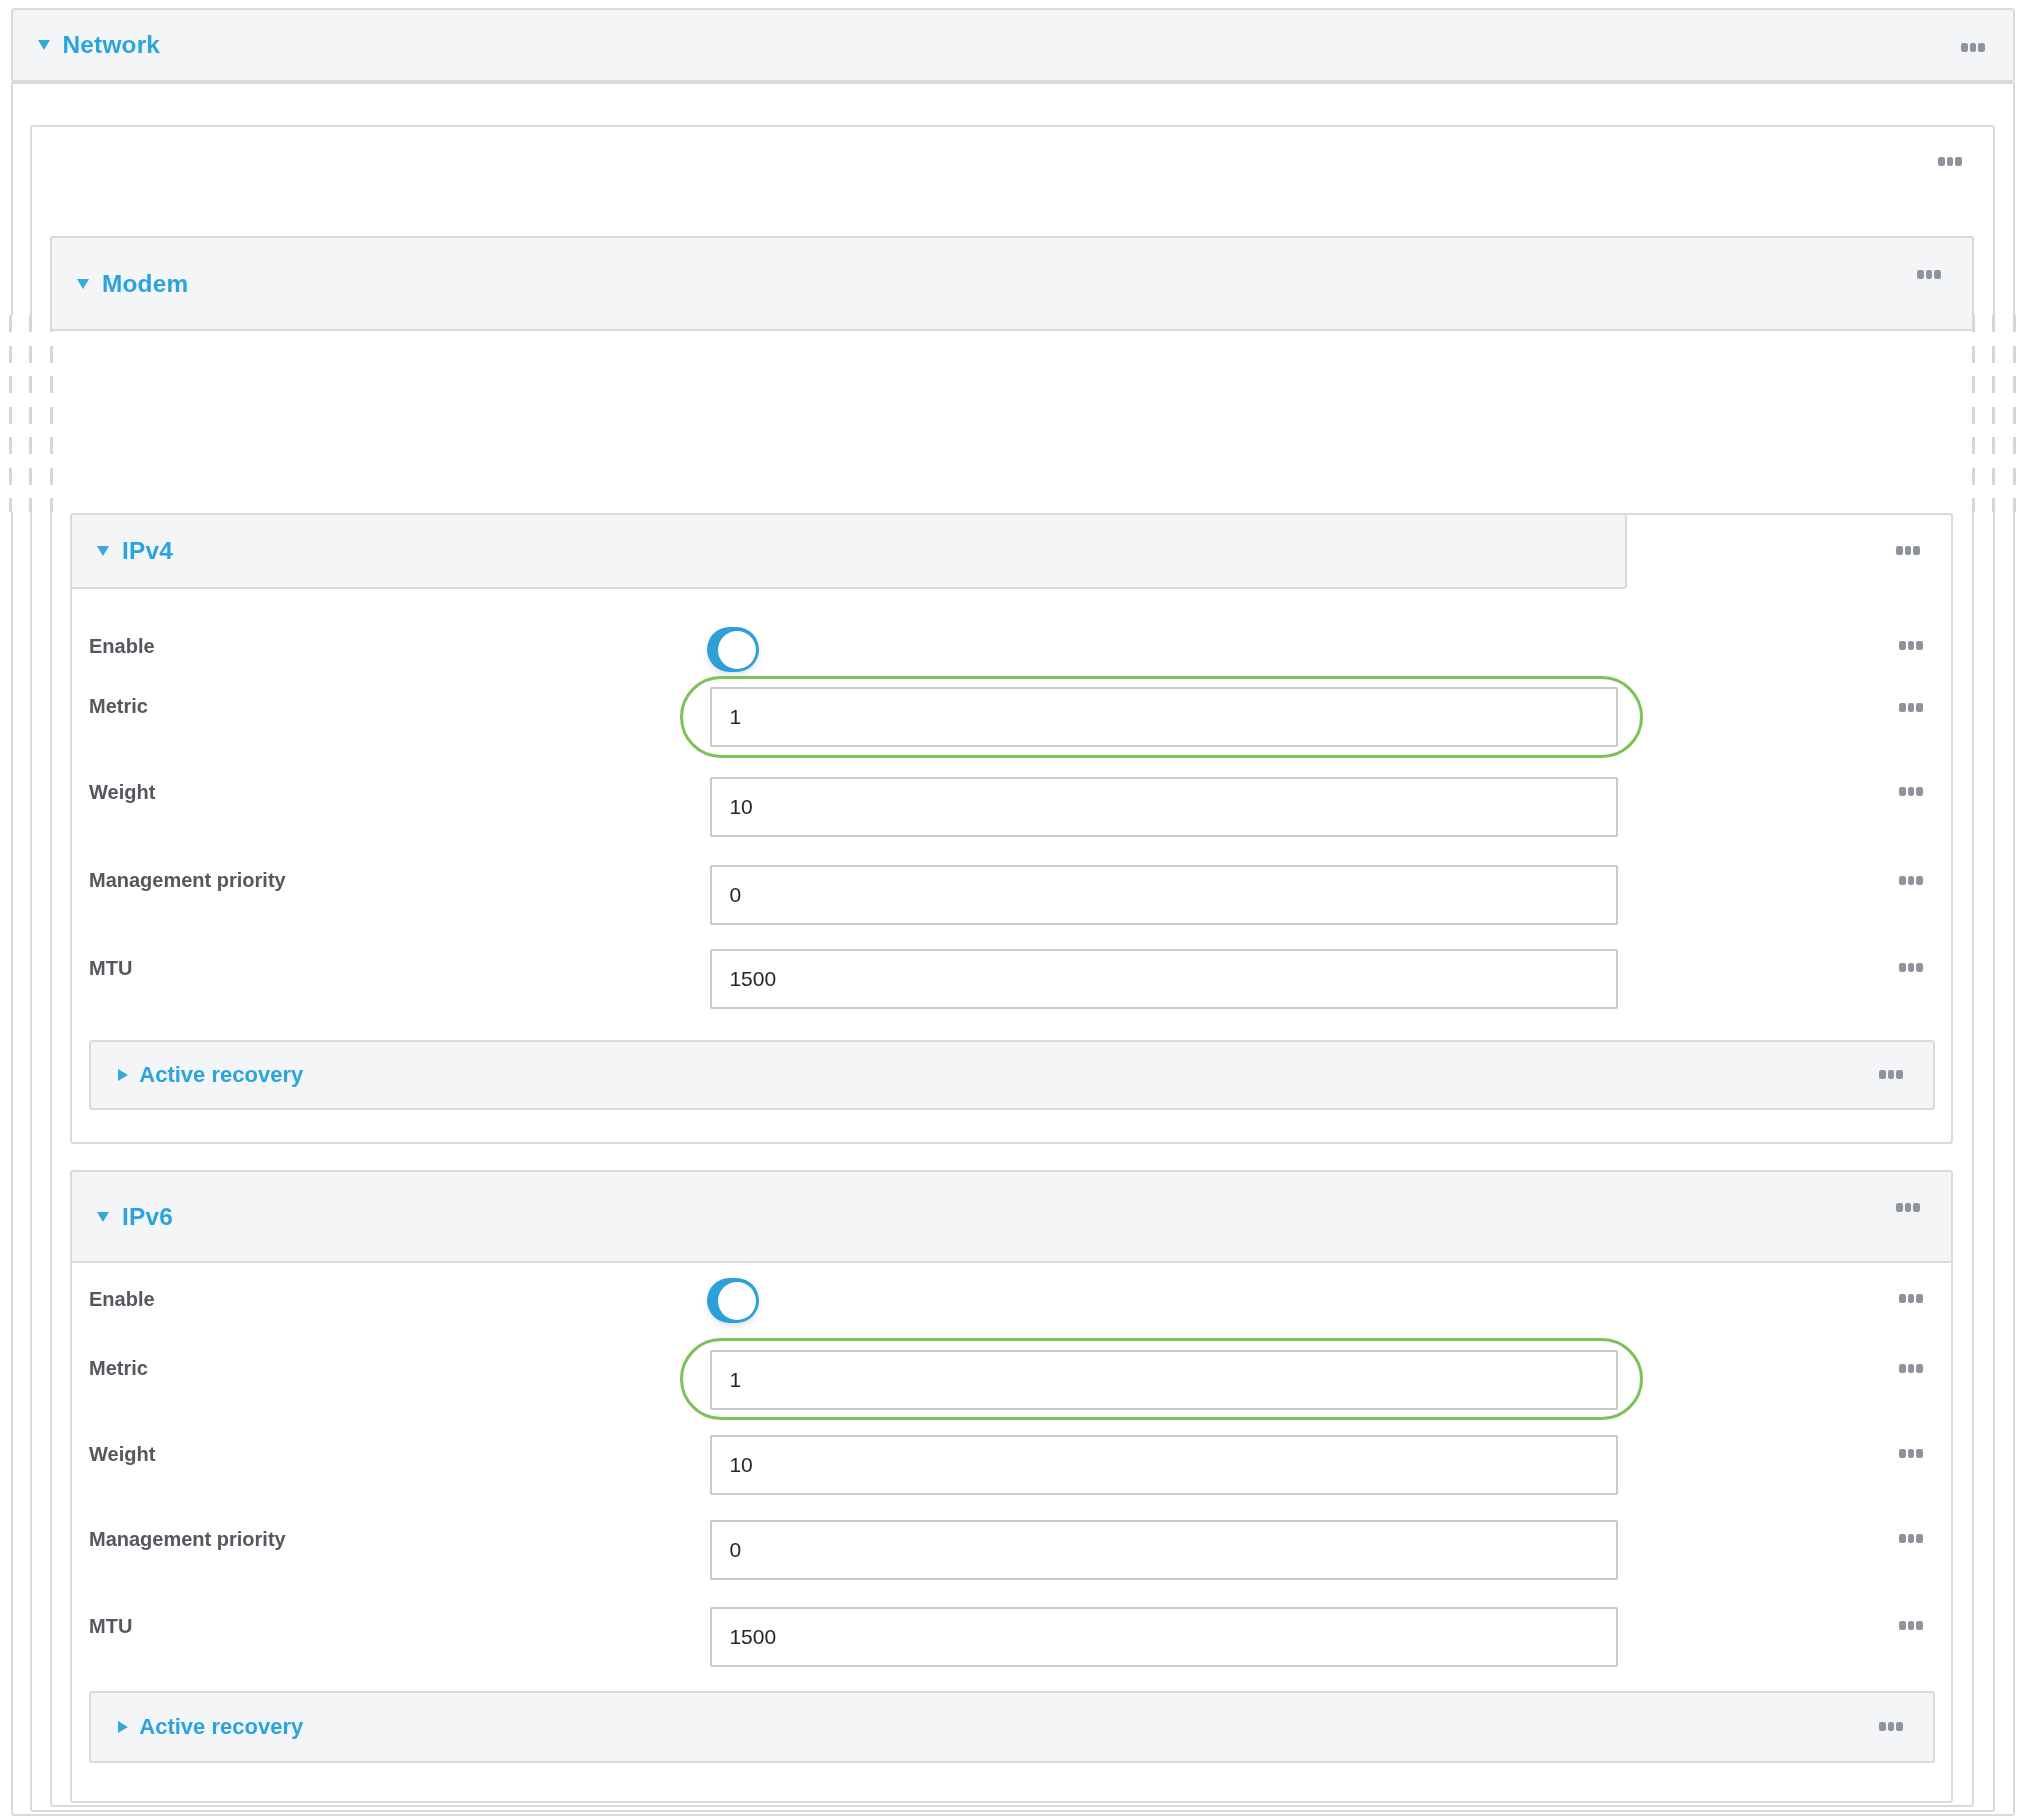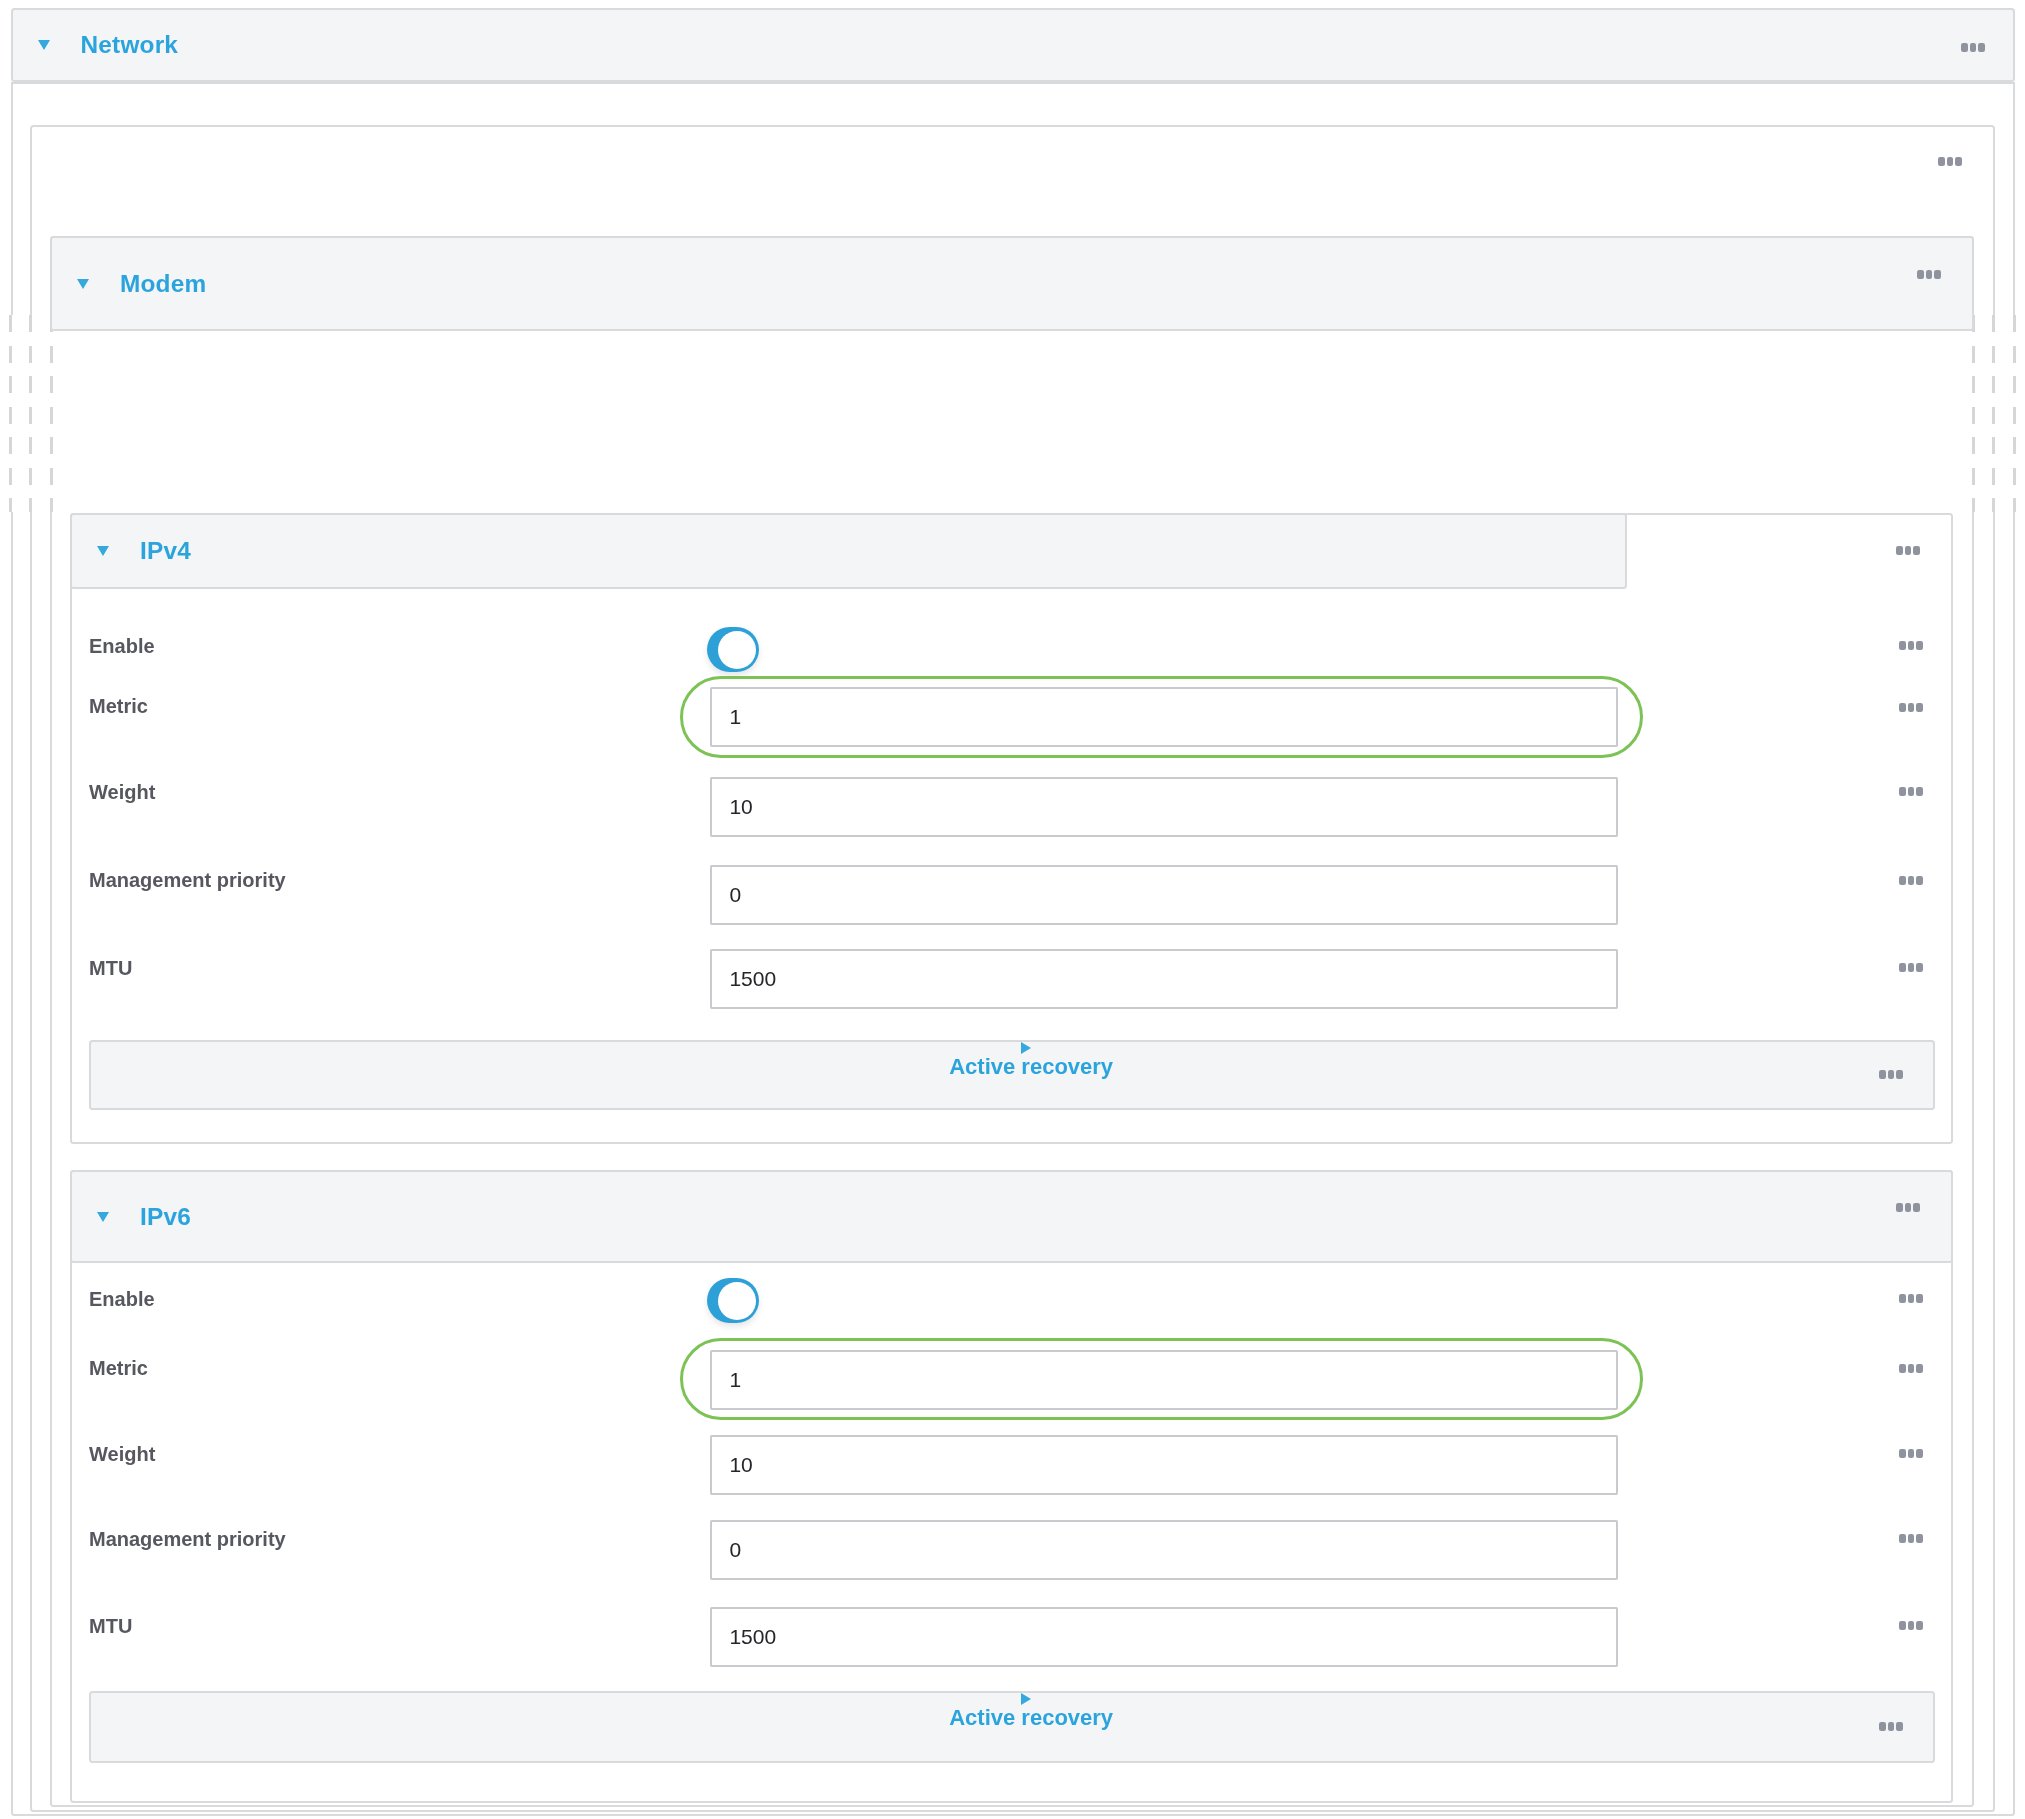--- a/index.html
+++ b/index.html
@@ -3,21 +3,21 @@
 <meta charset="utf-8">
 <style>
   html,body{margin:0;padding:0;background:#ffffff;}
   #screen{position:relative;width:2025px;height:1820px;background:#ffffff;
           font-family:"Liberation Sans",sans-serif;overflow:hidden;}
 
   
   .box{position:absolute;background:#ffffff;border:2.2px solid #d9dadc;border-radius:3.5px;box-sizing:border-box;}
   .hdr{position:absolute;background:#f4f5f7;border:2.2px solid #d9dadc;border-radius:3.5px;
        box-sizing:border-box;display:flex;align-items:center;padding-left:25px;z-index:4;}
-  .hdr .title{color:#2ba4dd;font-size:24.4px;font-weight:700;letter-spacing:0.2px;margin-left:31px;}
+  .hdr .title{color:#2ba4dd;font-size:24.4px;font-weight:700;letter-spacing:0.2px;margin-left:13px;}
 
   
   .tri-down{width:0;height:0;border-left:6.5px solid transparent;border-right:6.5px solid transparent;
             border-top:10.5px solid #35a9dd;}
   .tri-right{width:0;height:0;border-top:6.5px solid transparent;border-bottom:6.5px solid transparent;
              border-left:10.5px solid #35a9dd;}
 
   
   .dots{position:absolute;display:flex;gap:2.2px;z-index:6;cursor:pointer;}
   .dots i{display:block;width:6.5px;height:9.2px;background:#8e939e;border-radius:2.2px;}
@@ -34,21 +34,21 @@
   .toggle{position:absolute;left:707px;width:52px;height:45px;border-radius:23px;
           background:#2da1d7;z-index:5;box-shadow:0 3.5px 6.1px rgba(0,0,0,0.10);cursor:pointer;}
   .toggle .knob{position:absolute;top:3.5px;right:3.5px;width:38px;height:38px;border-radius:50%;background:#ffffff;}
 
   
   .halo{position:absolute;left:680px;width:963px;height:82px;border:3.1px solid #7cc254;
         border-radius:41px;box-sizing:border-box;z-index:7;pointer-events:none;background:transparent;}
 
   
   .subhdr{position:absolute;left:89px;width:1846px;background:#f4f5f7;border:2.2px solid #d9dadc;
-          border-radius:3.5px;box-sizing:border-box;display:flex;align-items:center;padding-left:27px;z-index:5;cursor:pointer;flex-direction:column;}
+          border-radius:3.5px;box-sizing:border-box;display:flex;align-items:center;padding-left:27px;z-index:5;cursor:pointer;}
   .subhdr .title{color:#2ba4dd;font-size:22px;font-weight:700;margin-left:11.3px;}
 
   
   .band{position:absolute;left:0;top:315px;width:2025px;height:197px;background:#ffffff;z-index:3;}
   .vdash{position:absolute;top:0;width:3.1px;height:100%;
          background:repeating-linear-gradient(to bottom,#d5d6d8 0px,#d5d6d8 17.4px,transparent 17.4px,transparent 30.5px);}
 </style>
 </head>
 <body>
 

